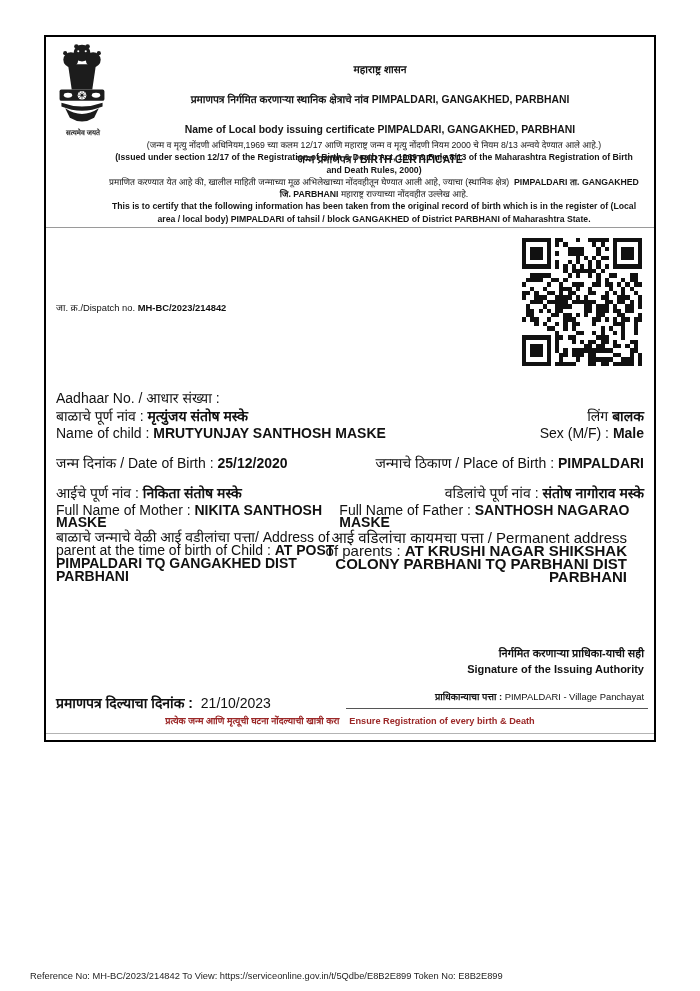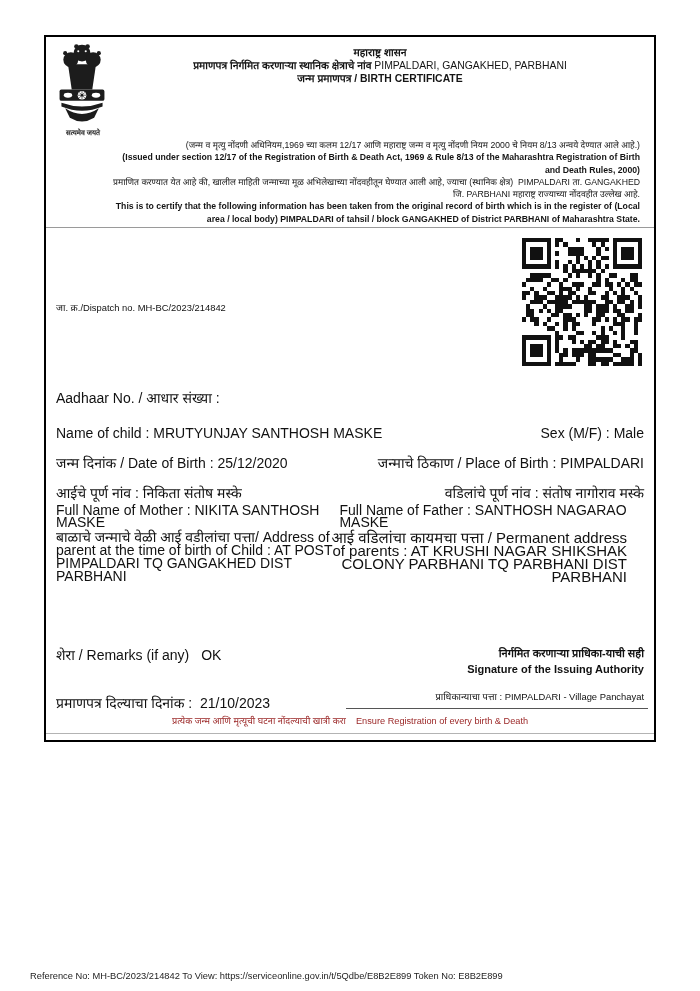--- a/index.html
+++ b/index.html
@@ -12,42 +12,42 @@
     position:absolute;left:44px;top:35px;width:612px;height:707px;
     border:2px solid #000;box-sizing:border-box;background:#fff;
   }
   
   .emblem{position:absolute;left:7px;top:4px;width:58px;height:86px;}
   .emblem-caption{position:absolute;left:0px;top:91px;width:74px;text-align:center;
     font-size:7px;font-weight:bold;color:#222;}
   
   .hdr{position:absolute;left:80px;right:20px;top:10px;text-align:center;
     font-size:10.4px;font-weight:bold;line-height:12.9px;color:#151515;}
-  .hdr div{white-space:nowrap;overflow:visible;}
+  .hdr div{white-space:nowrap;overflow:visible;margin-top:17px;}
   
-  .act{position:absolute;left:14px;right:14px;top:102px;text-align:right;
+  .act{position:absolute;left:14px;right:14px;top:102px;text-align:center;
     font-size:8.7px;line-height:12.3px;color:#151515;margin-left:48px;}
   .act .en{font-weight:bold;}
   .divider{position:absolute;left:0;right:0;height:1px;background:#9a9a9a;}
   
   .dispatch{position:absolute;left:10px;top:264px;font-size:9.4px;}
   .qr{position:absolute;right:12px;top:201px;width:120px;height:128px;background:#fff;}
   
   .row{position:absolute;left:10px;right:10px;display:flex;
     justify-content:space-between;font-size:14px;line-height:12px;}
-  .b{font-weight:normal;}
+  .b{font-weight:bold;}
   .gap{display:inline-block;width:12px;}
   .addr-l{position:absolute;left:10px;top:494px;width:290px;font-size:14px;line-height:13px;}
   .addr-r{position:absolute;right:27px;top:494px;width:305px;font-size:15px;line-height:13px;text-align:right;}
   .sig{position:absolute;right:10px;top:608px;text-align:right;font-weight:bold;
     font-size:11px;line-height:16px;}
   .auth{position:absolute;right:10px;top:653px;font-size:9.4px;text-align:left;}
   .auth-line{position:absolute;left:300px;right:6px;top:671px;height:1px;background:#555;}
   .ensure{position:absolute;left:0;right:0;top:677px;text-align:center;
-    font-size:9.2px;font-weight:normal;}
+    font-size:9.2px;font-weight:bold;}
   .ensure .mr{margin-right:10px;}
   .bottom-line{position:absolute;left:0;right:0;top:696px;height:1px;background:#b3b3b3;}
   .footer{position:absolute;left:30px;top:971px;font-size:9.3px;color:#1d1d1d;}
 </style>
 </head>
 <body>
 
 <div class="cert">
 
   <svg class="emblem" viewBox="0 0 60 92" xmlns="http://www.w3.org/2000/svg">
@@ -77,20 +77,21 @@
       <ellipse cx="45" cy="58" rx="4.5" ry="2.6" fill="#ffffff"></ellipse>
       <circle cx="26" cy="11" r="1.1" fill="#ffffff"></circle>
       <circle cx="34" cy="11" r="1.1" fill="#ffffff"></circle>
     </g>
   </svg>
   <div class="emblem-caption">सत्यमेव जयते</div>
 
   <div class="hdr">
     <div>महाराष्ट्र शासन</div>
     <div><span>प्रमाणपत्र निर्गमित करणाऱ्या स्थानिक क्षेत्राचे नांव</span> <span class="b">PIMPALDARI, GANGAKHED, PARBHANI</span></div>
+    <div>Name of Local body issuing certificate PIMPALDARI, GANGAKHED, PARBHANI</div>
     <div>जन्म प्रमाणपत्र  /  BIRTH CERTIFICATE</div>
   </div>
 
   <div class="act">
     <span>(जन्म व मृत्यु नोंदणी अधिनियम,1969 च्या कलम 12/17 आणि महाराष्ट्र जन्म व मृत्यु नोंदणी नियम 2000 चे नियम 8/13 अन्वये देण्यात आले आहे.)</span><br>
     <span class="en">(Issued under section 12/17 of the Registration of Birth &amp; Death Act, 1969 &amp; Rule 8/13 of the Maharashtra Registration of Birth and Death Rules, 2000)</span><br>
     <span><span>प्रमाणित करण्यात येत आहे की, खालील माहिती जन्माच्या मूळ अभिलेखाच्या नोंदवहीतून घेण्यात आली आहे, ज्याचा (स्थानिक क्षेत्र)</span>&nbsp;&nbsp;<span class="b">PIMPALDARI ता. GANGAKHED जि. PARBHANI</span>&nbsp;<span>महाराष्ट्र राज्याच्या नोंदवहीत उल्लेख आहे.</span></span><br>
     <span class="en">This is to certify that the following information has been taken from the original record of birth which is in the register of (Local area / local body) PIMPALDARI of tahsil / block GANGAKHED of District  PARBHANI  of Maharashtra State.</span>
   </div>
 
@@ -512,20 +513,24 @@
         <rect x="24" y="28" width="1" height="1" fill="#111"></rect>
         <rect x="25" y="28" width="1" height="1" fill="#111"></rect>
         <rect x="26" y="28" width="1" height="1" fill="#111"></rect>
         <rect x="28" y="28" width="1" height="1" fill="#111"></rect>
       </svg></div>
 
   <div class="row" style="top:355px">
     <span>Aadhaar No. / आधार संख्या :</span>
   </div>
 
+  <div class="row" style="top:373px">
+    <span><span>बाळाचे पूर्ण नांव :</span> <span class="b">मृत्युंजय संतोष मस्के</span></span>
+    <span><span>लिंग</span> <span class="b">बालक</span></span>
+  </div>
 
   <div class="row" style="top:390px">
     <span><span>Name of child :</span> <span class="b">MRUTYUNJAY SANTHOSH MASKE</span></span>
     <span><span>Sex (M/F) :</span> <span class="b">Male</span></span>
   </div>
 
   <div class="row" style="top:420px">
     <span><span>जन्म दिनांक  / Date of Birth :</span> <span class="b">25/12/2020</span></span>
     <span><span>जन्माचे ठिकाण  / Place of Birth :</span> <span class="b">PIMPALDARI</span></span>
   </div>
@@ -541,23 +546,20 @@
   </div>
 
   <div class="addr-l">
     <span>बाळाचे जन्माचे वेळी आई वडीलांचा पत्ता/ Address of parent at the time of birth of Child :</span> <span class="b">AT POST PIMPALDARI TQ GANGAKHED DIST PARBHANI</span>
   </div>
   <div class="addr-r">
     <span>आई वडिलांचा कायमचा पत्ता  / Permanent address of parents :</span> <span class="b">AT KRUSHI NAGAR SHIKSHAK COLONY PARBHANI TQ PARBHANI DIST PARBHANI</span>
   </div>
 
 
-  <div class="row" style="top:612px">
-    <span><span>शेरा / Remarks (if any)</span><span class="gap"></span><span>OK</span></span>
-  </div>
 
   <div class="sig">
     <div>निर्गमित करणाऱ्या प्राधिका-याची सही</div>
     <div>Signature of the Issuing Authority</div>
   </div>
 
   <div class="row" style="top:660px">
     <span><span class="b">प्रमाणपत्र दिल्याचा दिनांक :</span>&nbsp;&nbsp;<span>21/10/2023</span></span>
   </div>
 

